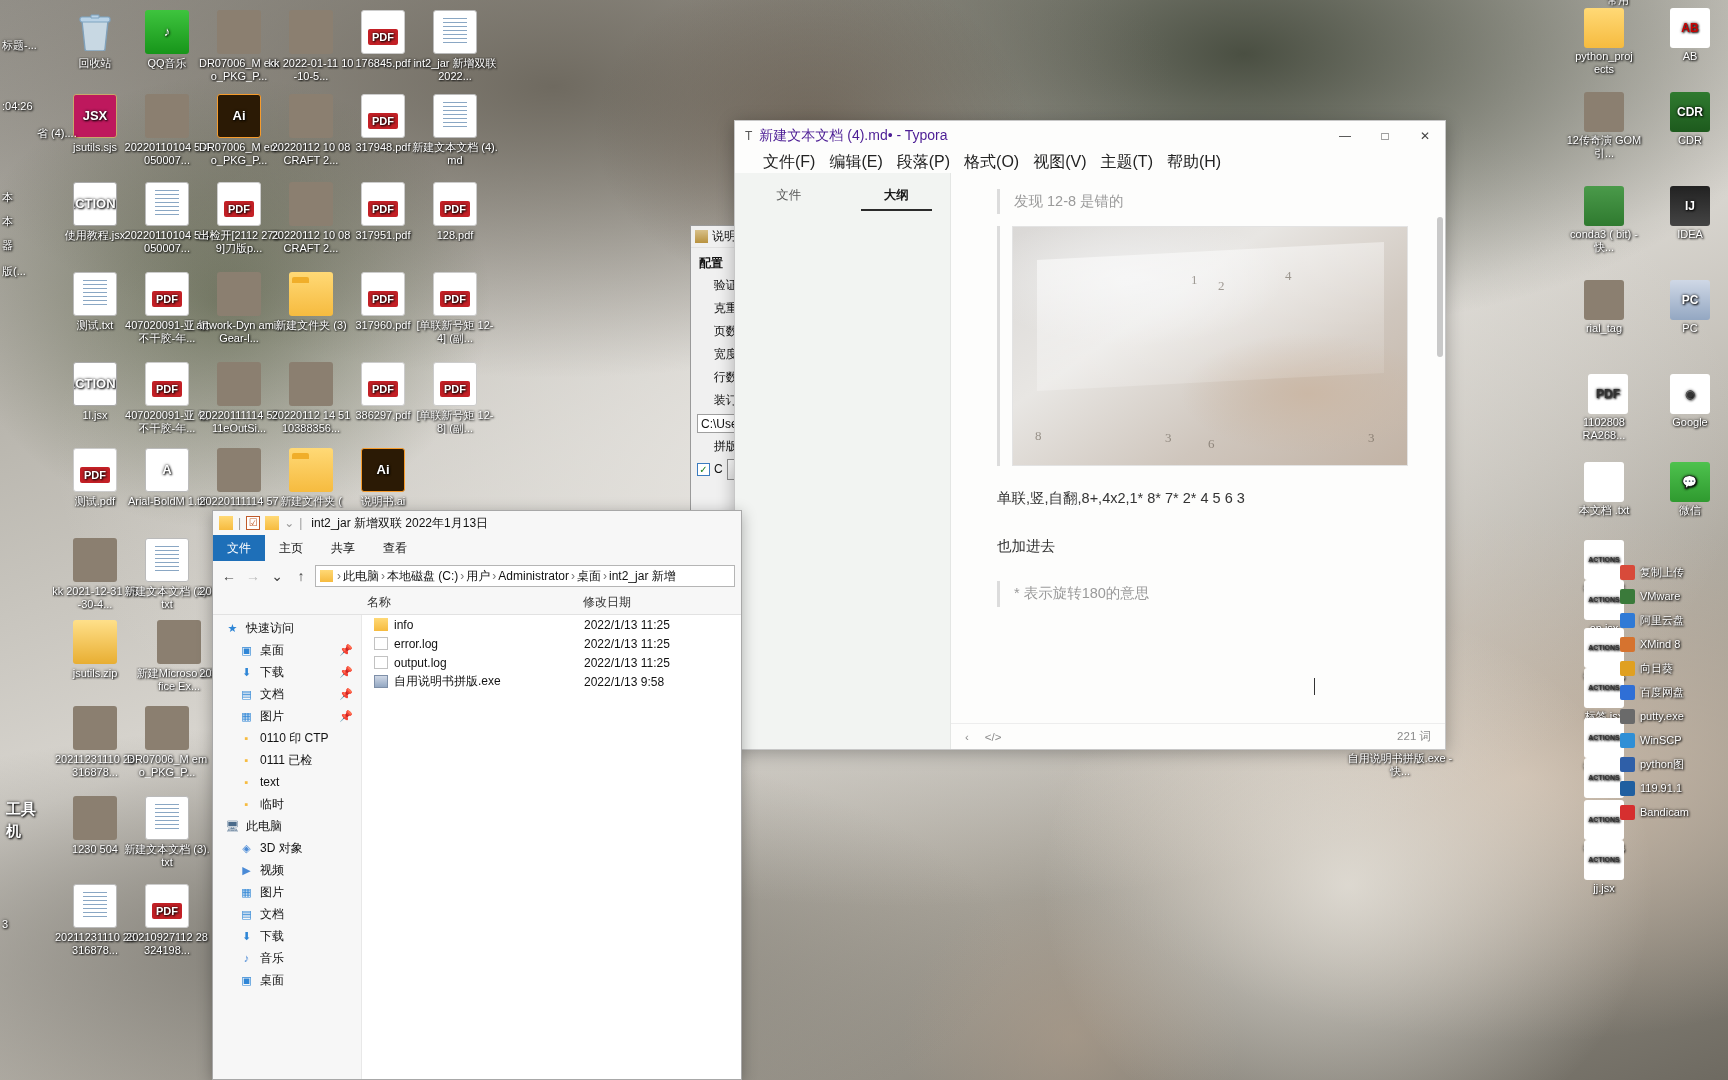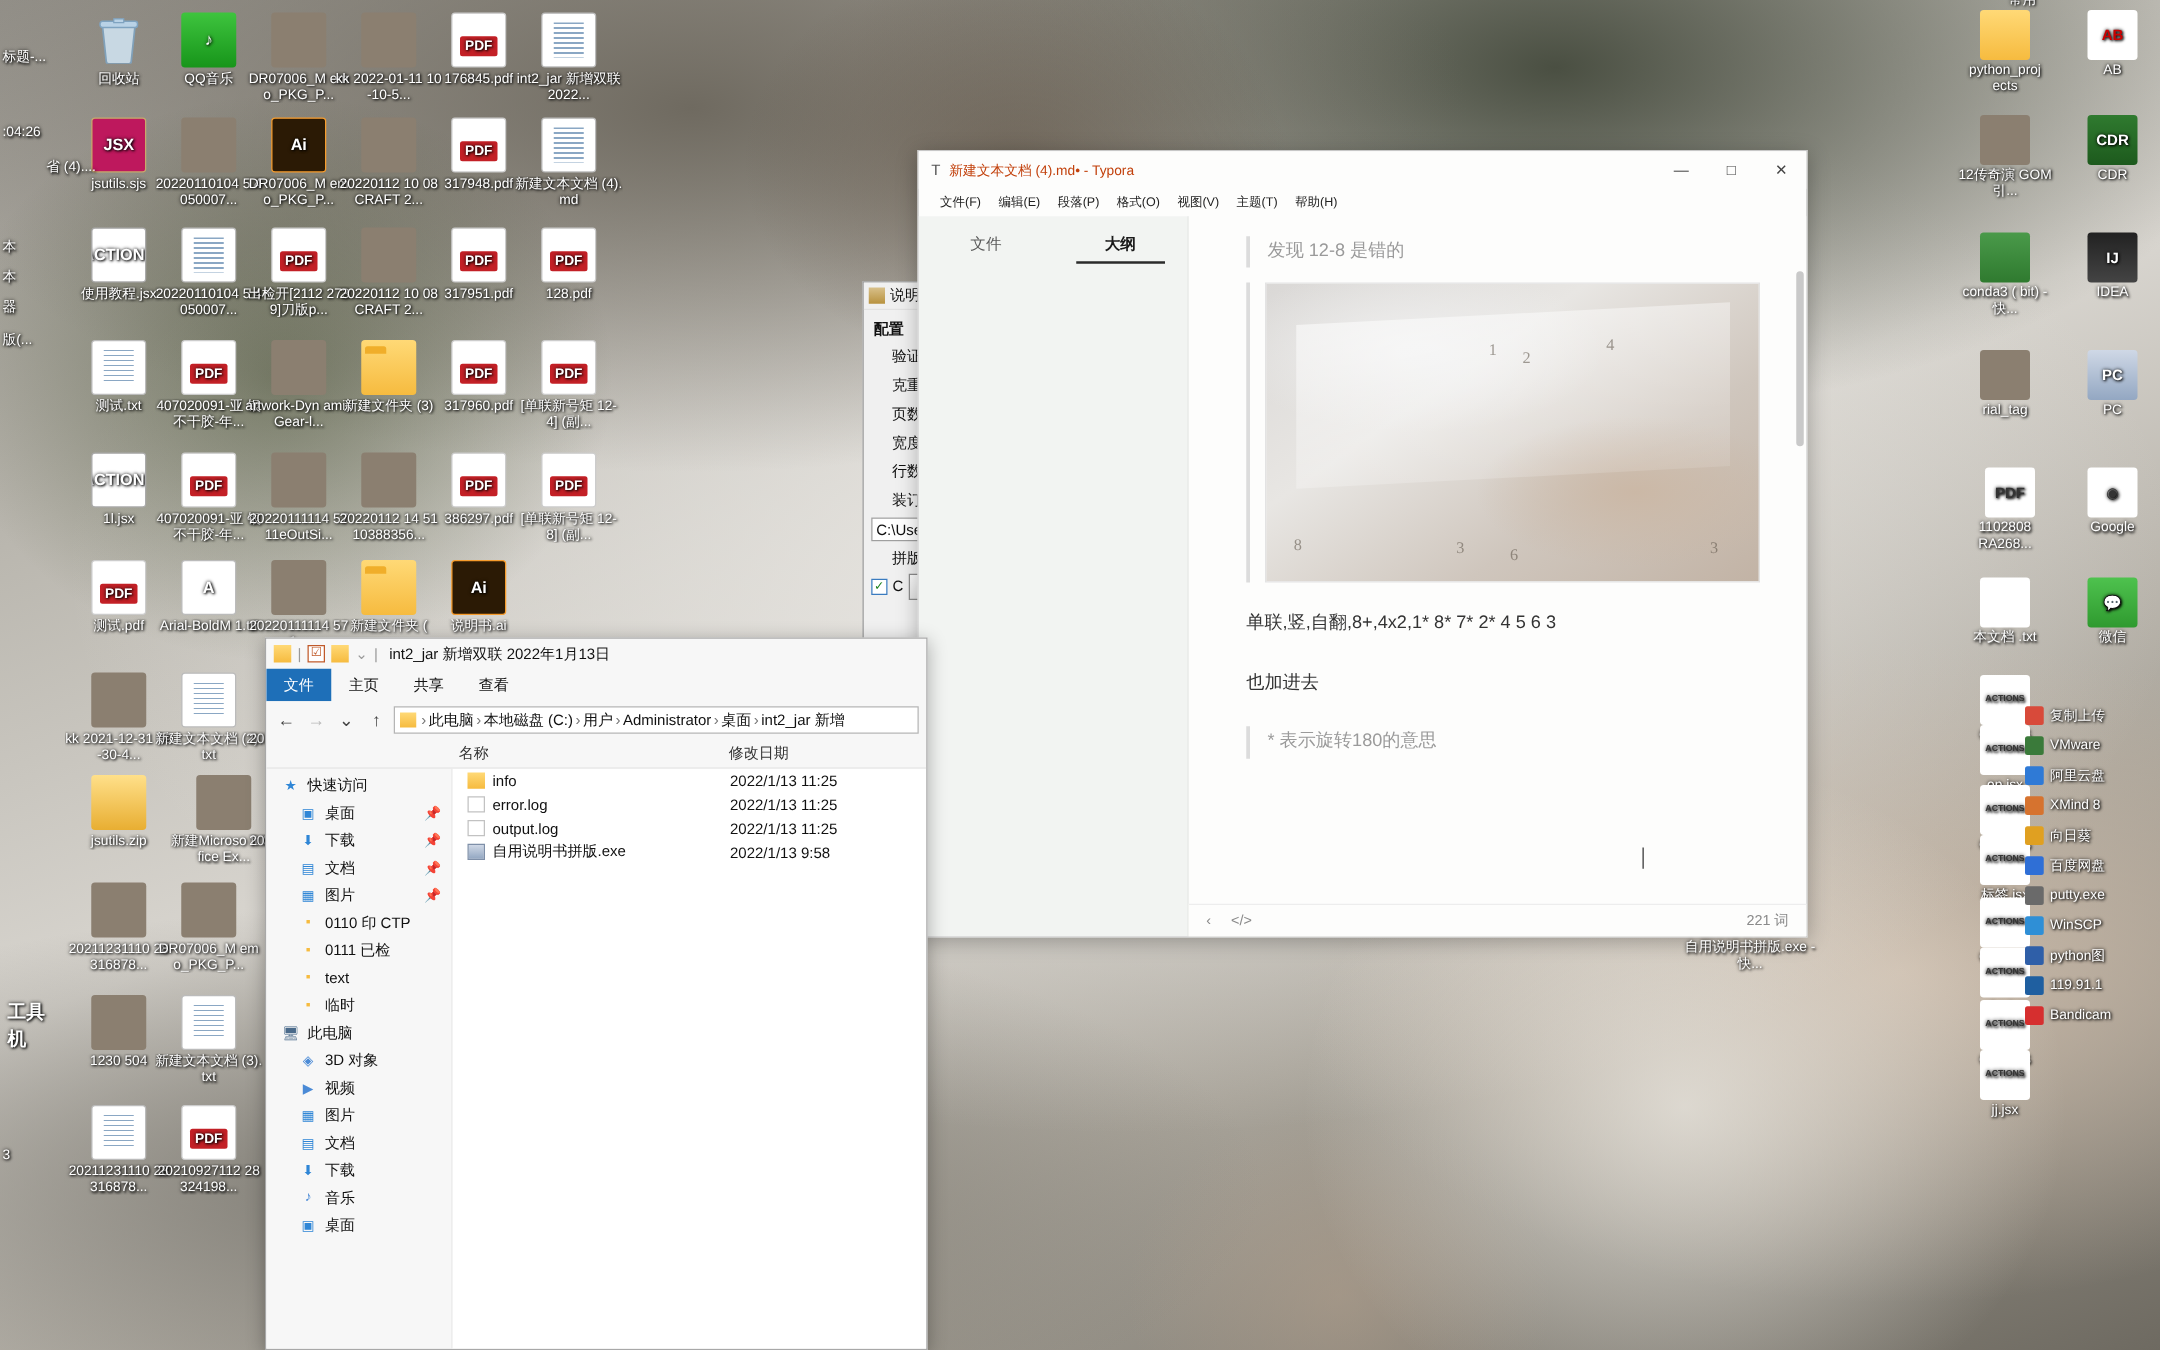--- a/index.html
+++ b/index.html
@@ -136,29 +136,29 @@
     background: #fdfdfc; border: 1px solid #c7c7c7;
     box-shadow: 0 3px 16px rgba(0,0,0,.28);
     display: flex; flex-direction: column;
     font-family: "Liberation Sans", "DejaVu Sans", sans-serif;
   }
   #typora .titlebar {
     height: 30px; display: flex; align-items: center;
     background: #fdfdfc; padding-left: 10px; flex: 0 0 auto;
   }
   #typora .titlebar .tlogo { font-size: 12px; color: #555; margin-right: 7px; }
-  #typora .titlebar .ttext { font-size: 11px; color: #c2410c; }
+  #typora .titlebar .ttext { font-size: 14px; color: #4c1d95; }
   #typora .winbtns { margin-left: auto; display: flex; height: 30px; }
   #typora .winbtns div {
     width: 40px; height: 30px; display: flex; align-items: center;
     justify-content: center; color: #444; font-size: 12px;
   }
   #typora .menubar {
     height: 22px; display: flex; align-items: center; gap: 2px;
-    padding-left: 11px; font-size: 10px; color: #222; flex: 0 0 auto;
+    padding-left: 22px; font-size: 16px; color: #222; flex: 0 0 auto;
   }
   #typora .menubar span { padding: 2px 6px; }
   #typora .tbody { flex: 1; display: flex; min-height: 0; }
   #typora .sidebar {
     width: 216px; background: #f2f4f2; border-right: 1px solid #e4e6e4;
     display: flex; flex-direction: column; flex: 0 0 auto;
   }
   #typora .sb-tabs { display: flex; height: 44px; align-items: stretch; }
   #typora .sb-tabs > div {
     flex: 1; display: flex; align-items: center; justify-content: center;

